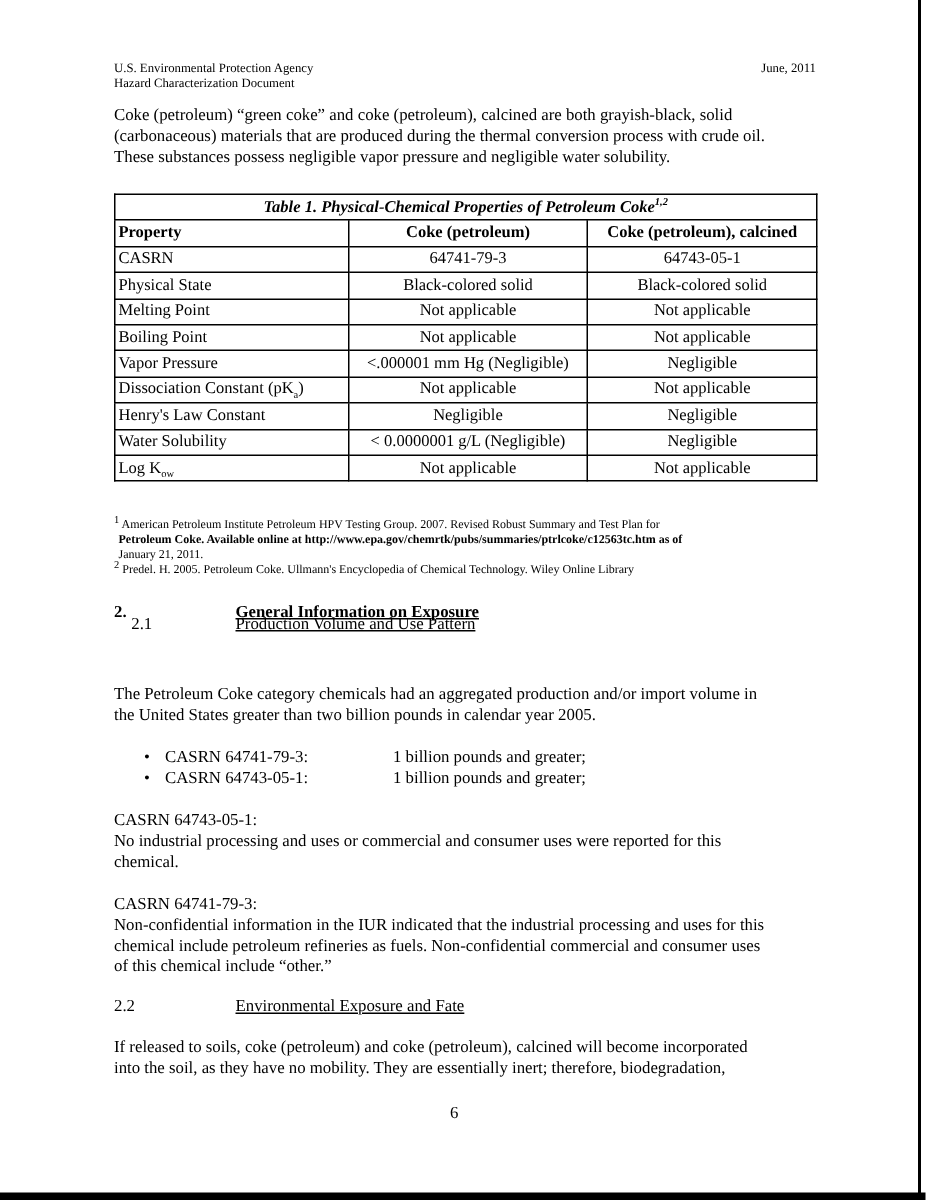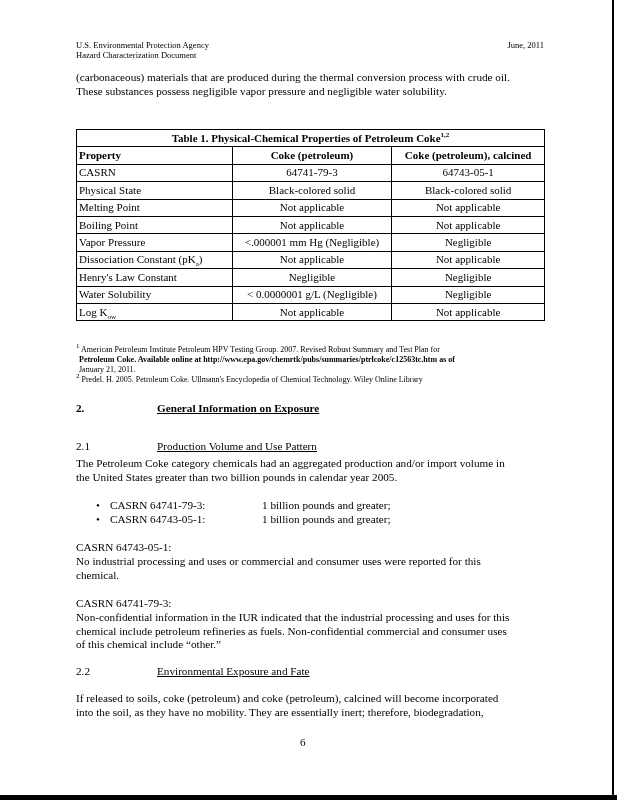--- a/index.html
+++ b/index.html
@@ -9,21 +9,21 @@
   .right-edge { position: absolute; left: 612px; top: 0; width: 2px; height: 797px; background: #000; }
   .bottom-edge { position: absolute; left: 0; top: 795px; width: 617px; height: 5px; background: #000; }
   .hdr { position: absolute; font-size: 8.5px; line-height: 10px; }
   .hdr-left { left: 76px; top: 40px; }
   .hdr-right { left: 470px; top: 40px; width: 74px; text-align: right; }
   .para { position: absolute; left: 76px; width: 470px; font-size: 11.2px; line-height: 13.8px; }
   table.props { position: absolute; left: 76px; top: 129px; width: 469px; border-collapse: collapse;
                 font-size: 11px; }
   table.props td, table.props th { border: 1px solid #000; padding: 0 2px; height: 16.4px; line-height: 15px; }
   table.props th { font-weight: bold; }
-  table.props .title-row th { text-align: center; }
+  table.props .title-row th { text-align: center; font-style: italic; }
   table.props td.c, table.props th.c { text-align: center; }
   table.props td.l, table.props th.l { text-align: left; }
   sup { font-size: 7px; line-height: 0; }
   sub { font-size: 7px; line-height: 0; }
   .fn { position: absolute; left: 76px; width: 470px; font-size: 8px; line-height: 10px; }
   .heading { position: absolute; left: 76px; font-size: 11.2px; }
   .heading .num { display: inline-block; width: 37px; }
   .heading .ttl { text-decoration: underline; margin-left: 44px; }
   .bold { font-weight: bold; }
   .bullets { position: absolute; left: 96px; font-size: 11.2px; line-height: 13.5px; margin: 0; padding: 0; list-style: none; }
@@ -37,20 +37,21 @@
 
 <div class="page">
 
   <div class="hdr hdr-left">
     <div>U.S. Environmental Protection Agency</div>
     <div>Hazard Characterization Document</div>
   </div>
   <div class="hdr hdr-right">June, 2011</div>
 
   <div class="para" style="top:71px;">
+    <div>Coke (petroleum) “green coke” and coke (petroleum), calcined are both grayish-black, solid</div>
     <div>(carbonaceous) materials that are produced during the thermal conversion process with crude oil.</div>
     <div>These substances possess negligible vapor pressure and negligible water solubility.</div>
   </div>
 
   <table class="props">
     <colgroup>
       <col style="width:156px">
       <col style="width:160px">
       <col style="width:153px">
     </colgroup>
@@ -115,21 +116,21 @@
     <div><sup>1</sup> <span>American Petroleum Institute Petroleum HPV Testing Group.  2007.  Revised Robust Summary and Test Plan for</span></div>
     <div style="padding-left:3px;font-weight:bold;">Petroleum Coke.  Available online at http://www.epa.gov/chemrtk/pubs/summaries/ptrlcoke/c12563tc.htm  as of</div>
     <div style="padding-left:3px;font-family:Liberation Serif, serif;">January 21, 2011.</div>
     <div><sup>2</sup> <span>Predel. H.  2005.  Petroleum Coke.  Ullmann's Encyclopedia of Chemical Technology.  Wiley Online Library</span></div>
   </div>
 
   <div class="heading bold" style="top:402px;">
     <span class="num">2.</span><span class="ttl">General Information on Exposure</span>
   </div>
 
-  <div class="heading" style="top:440px;">
+  <div class="heading" style="top:410px;text-align:center;">
     <span class="num">2.1</span><span class="ttl">Production Volume and Use Pattern</span>
   </div>
 
   <div class="para" style="top:457px;">
     <div>The Petroleum Coke category chemicals had an aggregated production and/or import volume in</div>
     <div>the United States greater than two billion pounds in calendar year 2005.</div>
   </div>
 
   <ul class="bullets" style="top:499px;">
     <li><span class="dot">•</span><span class="cas">CASRN 64741-79-3:</span><span>1 billion pounds and greater;</span></li>

